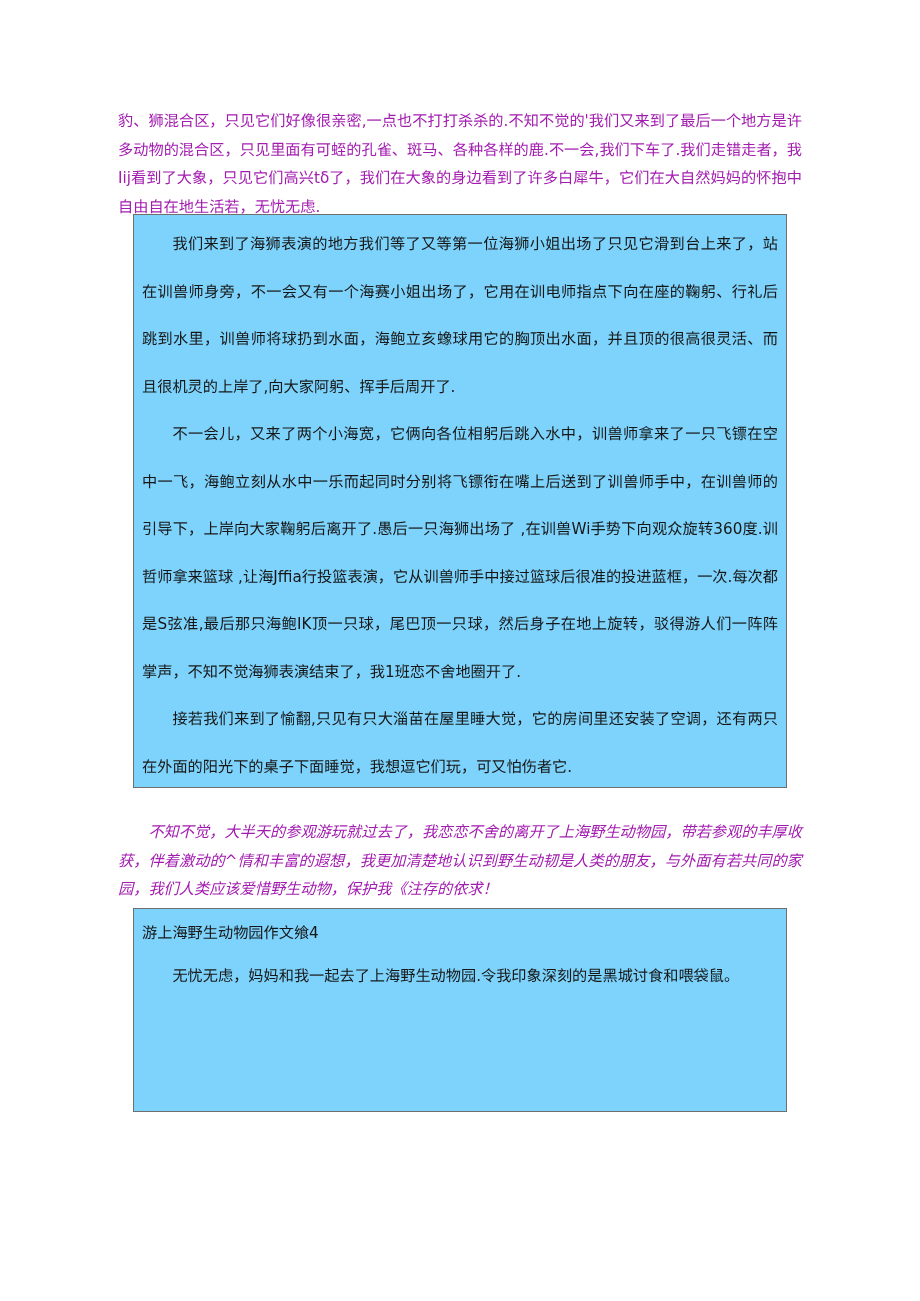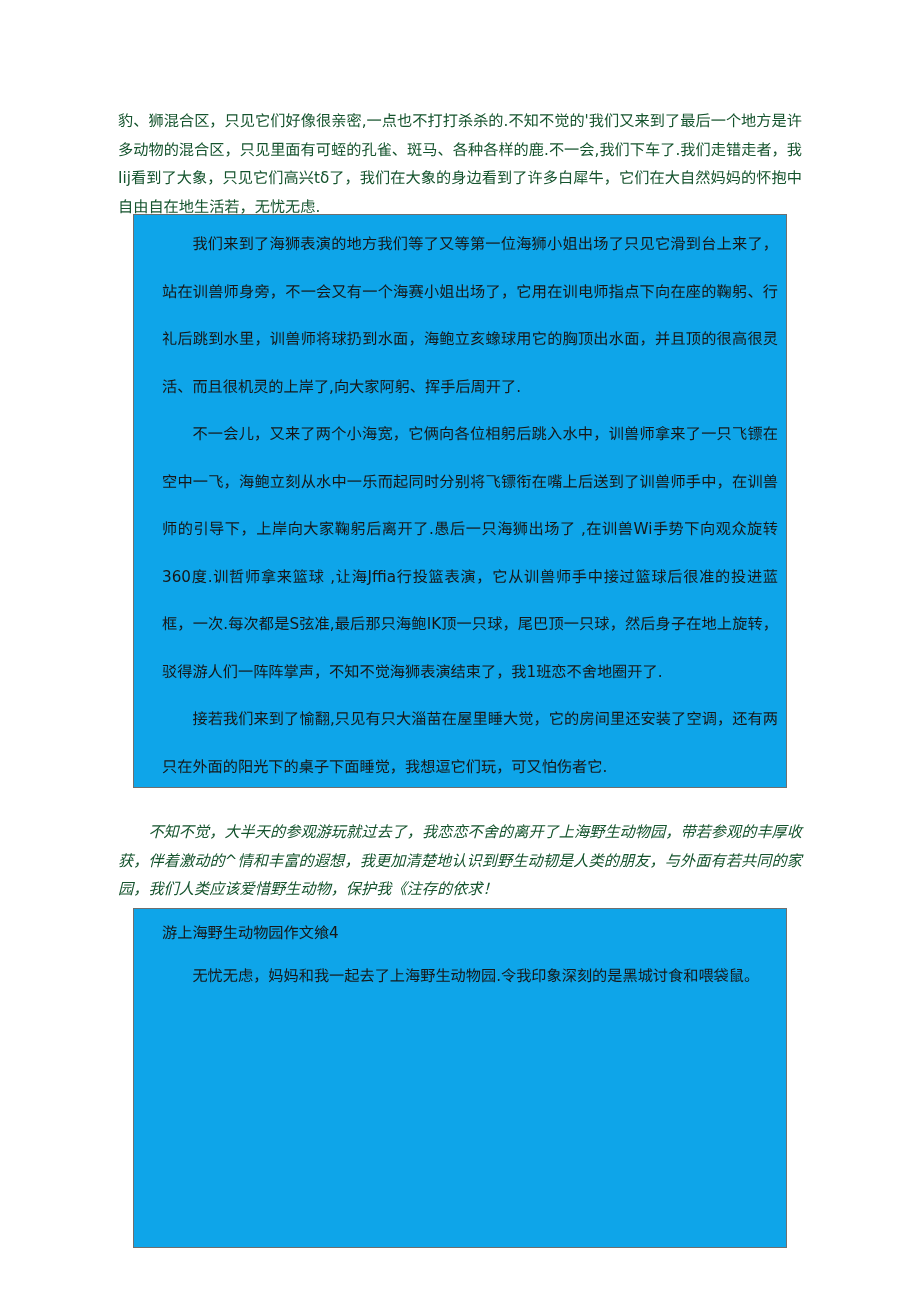--- a/index.html
+++ b/index.html
@@ -34,36 +34,35 @@
     width: 684px;
   }
 
   .free-block p {
     margin: 0;
     font-size: 15.2px;
     line-height: 28.5px;
     text-align: justify;
     text-justify: inter-ideograph;
     letter-spacing: 0px;
-    color: #14532d;
+    color: #a21caf;
   }
 
   .indent {
     text-indent: 2em;
   }
 
   
   .box {
     position: absolute;
     left: 133px;
     width: 654px;
     box-sizing: border-box;
     border: 1px solid #6f6f6f;
-    background: #0ea5e9;
-    padding-left: 20px;
+    background: #7dd3fc;
   }
 
   .box-inner {
     padding: 0 8px;
   }
 
   .box p {
     margin: 0;
     font-size: 15.2px;
     line-height: 47.5px;
@@ -87,21 +86,21 @@
     top: 214px;
     height: 574px;
   }
   #box-seal-show .box-inner {
     padding-top: 6px;
   }
 
   
   #box-essay-four {
     top: 908px;
-    height: 340px;
+    height: 204px;
   }
   #box-essay-four .box-inner {
     padding-top: 4px;
   }
 
   
   #intro-block { top: 107px; }
   #closing-block { top: 818px; font-style: italic; }
 </style>
 </head>

